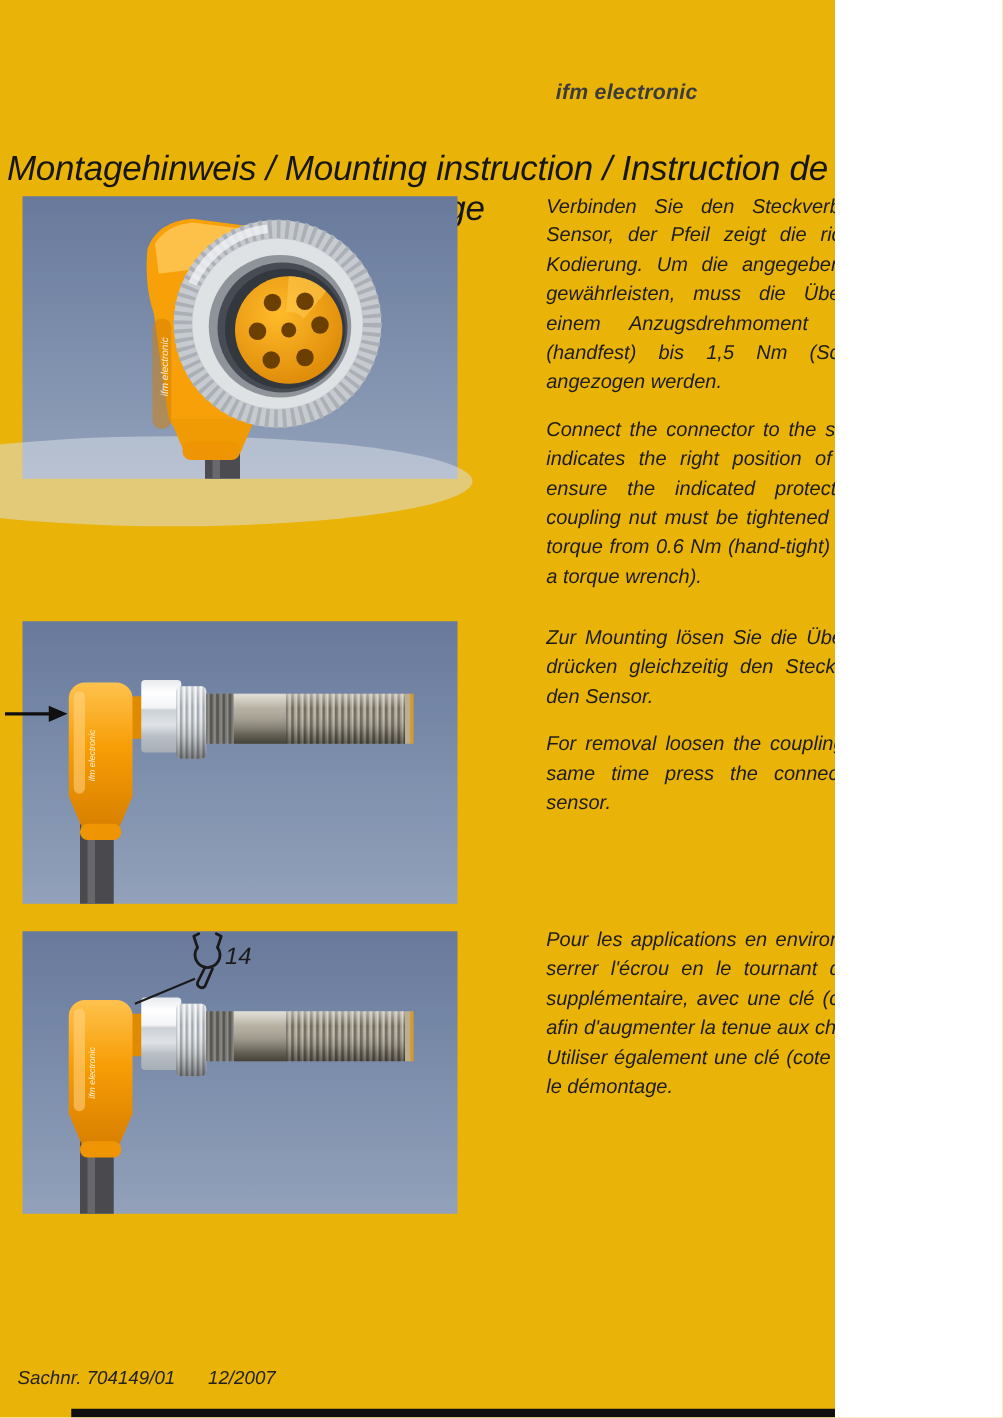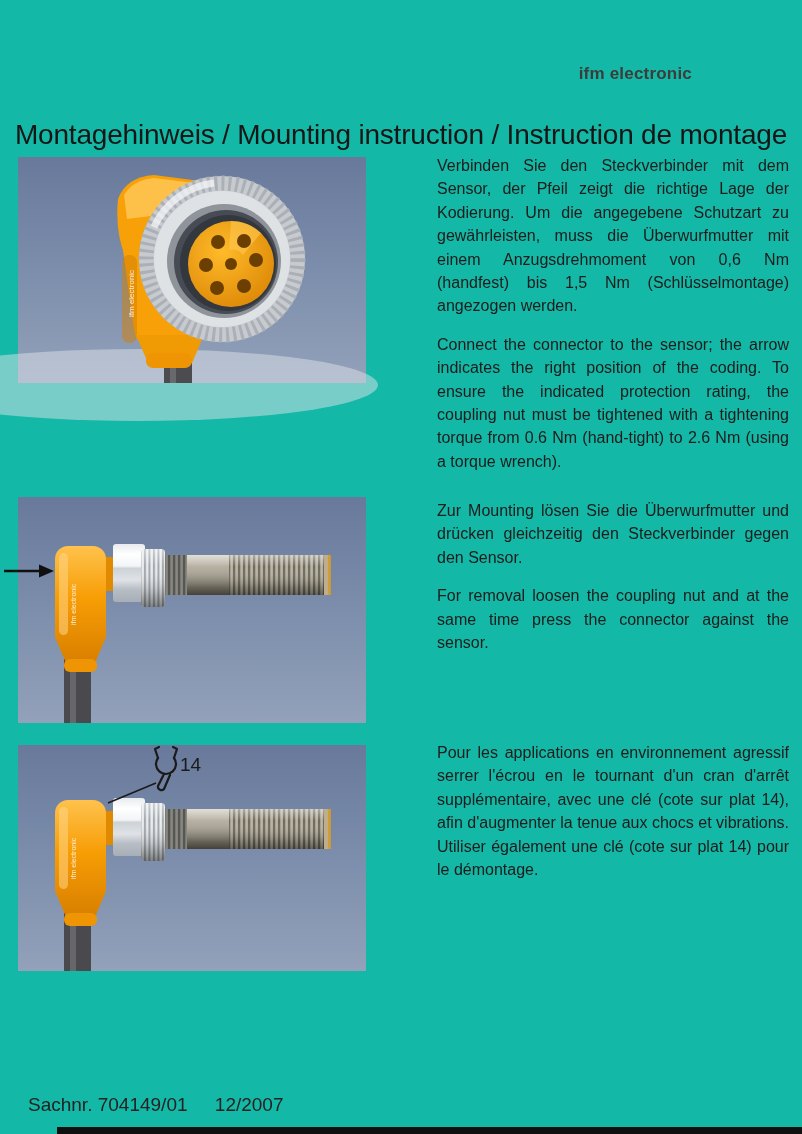--- a/index.html
+++ b/index.html
@@ -1,22 +1,23 @@
 <!DOCTYPE html>
 <html><head>
 <meta charset="utf-8">
 <style>
   html,body{margin:0;padding:0;background:#ffffff;}
   .page{
     position:relative;
-    width:802px;height:1134px;
-    background:#14b8a6;
+    width:668px;height:1134px;
+    background:#eab308;
     font-family:"Liberation Sans","DejaVu Sans",sans-serif;
     color:#1c1c1c;
     overflow:hidden;
+    font-style:italic;
   }
   
   .brand{
     position:absolute;top:64px;right:110px;
     font-size:17px;font-weight:bold;color:#3c3c3c;letter-spacing:.2px;
   }
   .logo{position:absolute;top:24px;right:12px;width:86px;height:86px;}
   
   .title{
     position:absolute;top:119px;left:0;width:100%;
@@ -35,22 +36,22 @@
   .sec2{top:499px;}
   .sec3{top:741px;}
   .textcol p{
     margin:0 0 15px 0;
     font-size:16px;line-height:23.4px;
     text-align:justify;white-space:pre-wrap;
     color:#1c1c1c;
   }
   
   .footer{
-    position:absolute;left:28px;top:1094px;
-    font-size:19px;color:#222;
+    position:absolute;left:14px;top:1094px;
+    font-size:15px;color:#222;
   }
   .footer .pn{margin-right:22px;}
   .page-bottom-edge{
     position:absolute;left:57px;right:0;bottom:0;height:7px;background:#101010;
   }
 </style>
 </head>
 <body>
 
 <div class="page">

